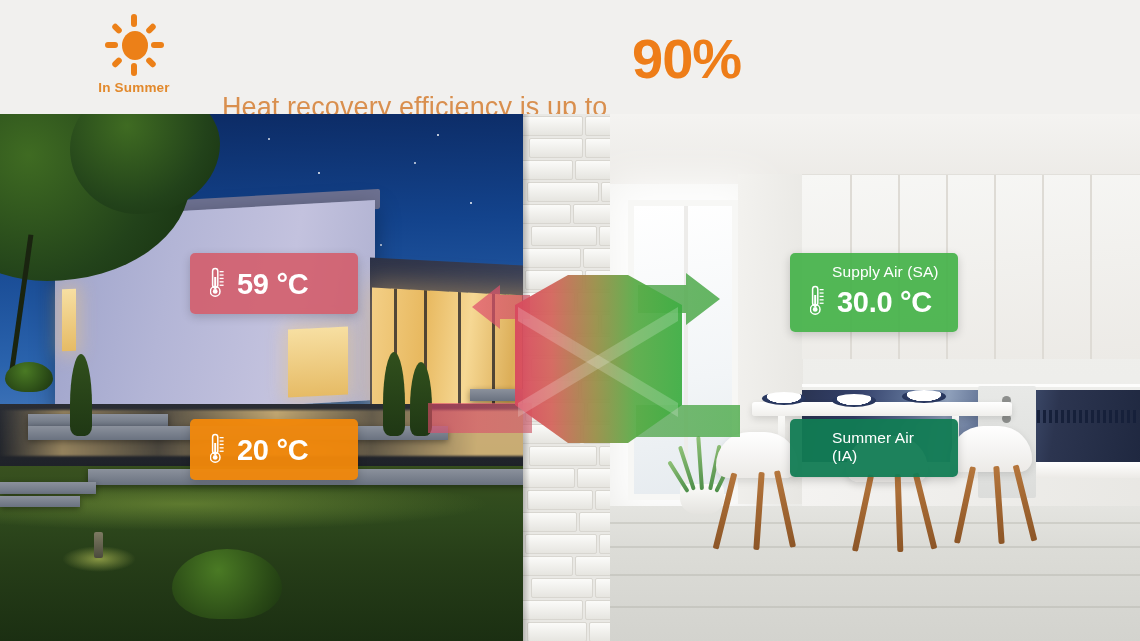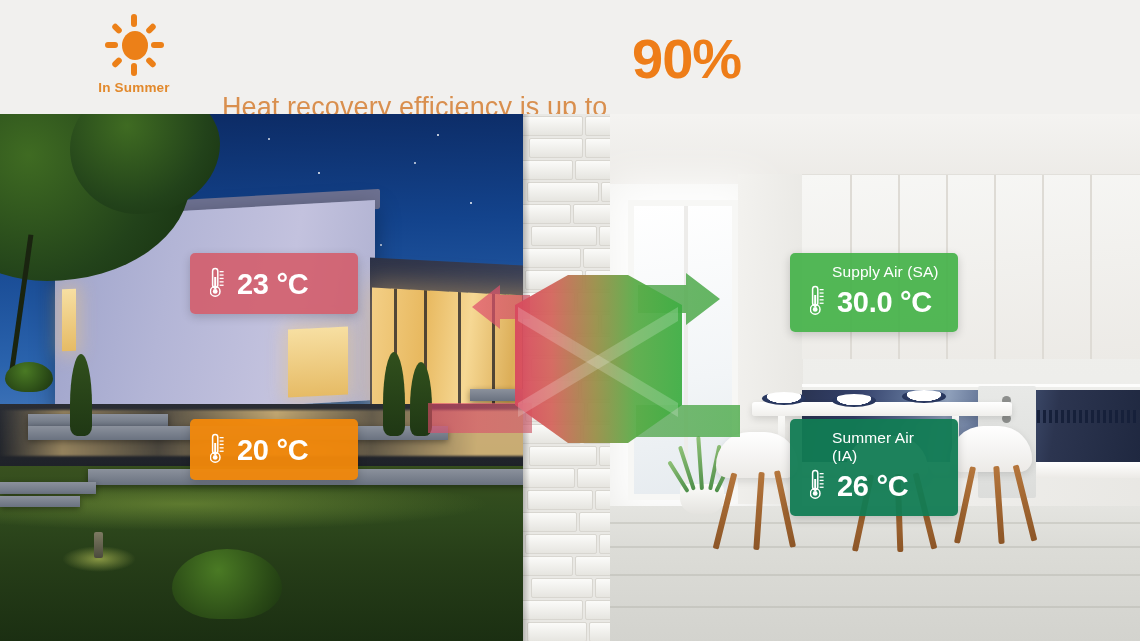--- a/index.html
+++ b/index.html
@@ -529,21 +529,21 @@
           <circle cx="5.2" cy="24.4" r="4.8" fill="none" stroke="#fff" stroke-width="1.5"></circle>
           <circle cx="5.2" cy="24.4" r="2.4" fill="#fff"></circle>
           <rect x="4.2" y="10" width="2" height="12" fill="#fff"></rect>
           <rect x="9.6" y="4" width="4" height="1.3" fill="#fff"></rect>
           <rect x="9.6" y="7.4" width="4" height="1.3" fill="#fff"></rect>
           <rect x="9.6" y="10.8" width="4" height="1.3" fill="#fff"></rect>
           <rect x="9.6" y="14.2" width="4" height="1.3" fill="#fff"></rect>
           <rect x="9.6" y="17.6" width="4" height="1.3" fill="#fff"></rect>
         </svg>
       </span>
-      <span class="badge-val">23 °C</span>
+      <span class="badge-val">59 °C</span>
     </div>
   </div>
 
   <div class="badge badge-oa">
     <div class="badge-row">
       <span class="thermo">
         <svg width="15" height="31" viewBox="0 0 15 31" xmlns="http://www.w3.org/2000/svg">
           <rect x="2.6" y="1.5" width="5.2" height="19" rx="2.6" fill="none" stroke="#fff" stroke-width="1.5"></rect>
           <circle cx="5.2" cy="24.4" r="4.8" fill="none" stroke="#fff" stroke-width="1.5"></circle>
           <circle cx="5.2" cy="24.4" r="2.4" fill="#fff"></circle>
@@ -574,31 +574,15 @@
           <rect x="9.6" y="14.2" width="4" height="1.3" fill="#fff"></rect>
           <rect x="9.6" y="17.6" width="4" height="1.3" fill="#fff"></rect>
         </svg>
       </span>
       <span class="badge-val">30.0 °C</span>
     </div>
   </div>
 
   <div class="badge badge-ia">
     <div class="badge-title">Summer Air (IA)</div>
-    <div class="badge-row">
-      <span class="thermo">
-        <svg width="15" height="31" viewBox="0 0 15 31" xmlns="http://www.w3.org/2000/svg">
-          <rect x="2.6" y="1.5" width="5.2" height="19" rx="2.6" fill="none" stroke="#fff" stroke-width="1.5"></rect>
-          <circle cx="5.2" cy="24.4" r="4.8" fill="none" stroke="#fff" stroke-width="1.5"></circle>
-          <circle cx="5.2" cy="24.4" r="2.4" fill="#fff"></circle>
-          <rect x="4.2" y="10" width="2" height="12" fill="#fff"></rect>
-          <rect x="9.6" y="4" width="4" height="1.3" fill="#fff"></rect>
-          <rect x="9.6" y="7.4" width="4" height="1.3" fill="#fff"></rect>
-          <rect x="9.6" y="10.8" width="4" height="1.3" fill="#fff"></rect>
-          <rect x="9.6" y="14.2" width="4" height="1.3" fill="#fff"></rect>
-          <rect x="9.6" y="17.6" width="4" height="1.3" fill="#fff"></rect>
-        </svg>
-      </span>
-      <span class="badge-val">26 °C</span>
-    </div>
   </div>
 
 </div>
 
 </body></html>

